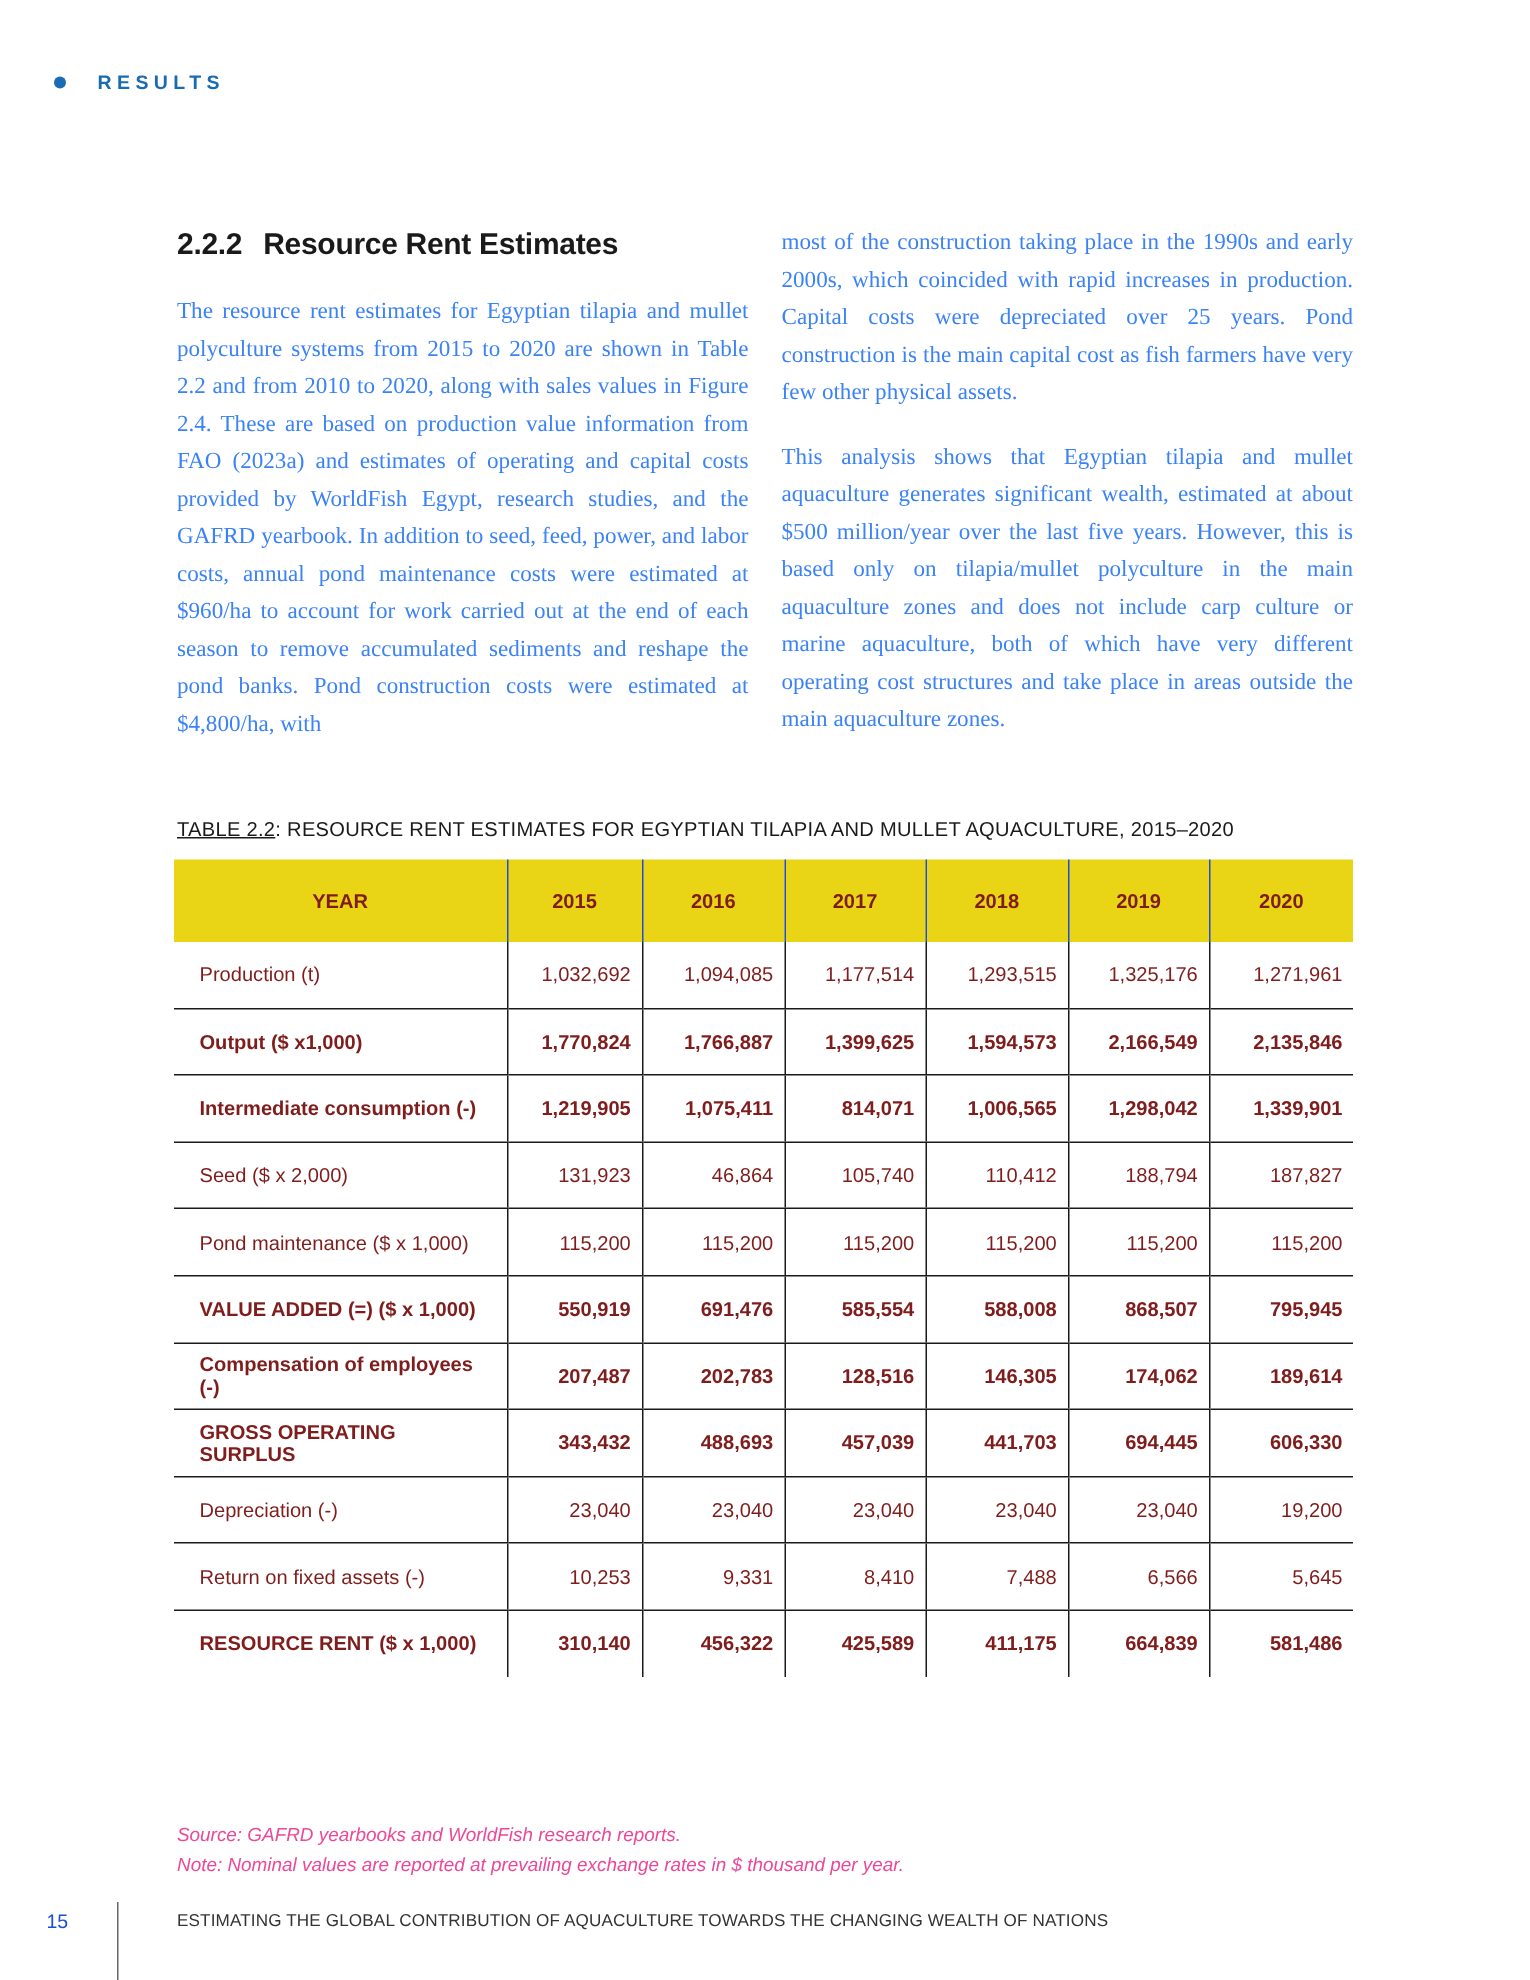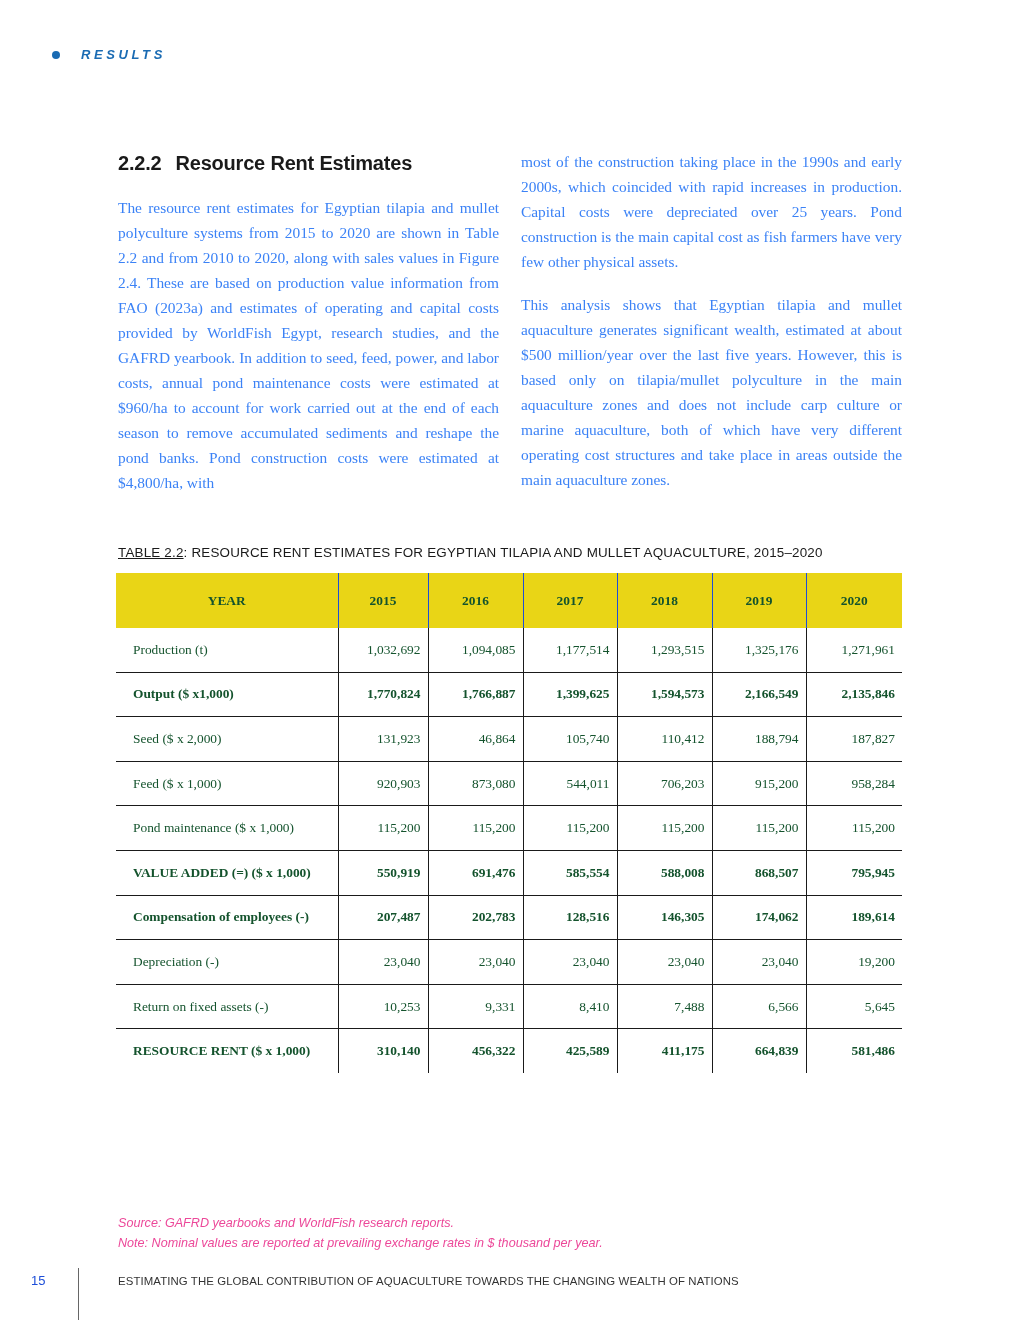--- a/index.html
+++ b/index.html
@@ -1,21 +1,21 @@
 <!DOCTYPE html>
 <html><head>
   <meta charset="utf-8">
   <style>
     html, body { margin: 0; padding: 0; }
     body {
       width: 1020px; height: 1320px; background: #ffffff; position: relative;
       font-family: "DejaVu Serif", serif; color: #2a2a2a; overflow: hidden;
     }
     .section-tag {
-      position: absolute; left: 52px; top: 47px; display: flex; align-items: center; font-style: italic;
+      position: absolute; left: 36px; top: 47px; display: flex; align-items: center;
     }
     .section-tag .dot {
       width: 8px; height: 8px; border-radius: 50%; background: #1a6bb3; margin-right: 21px;
     }
     .section-tag .label {
       font-family: "Liberation Sans", sans-serif; font-weight: bold; font-size: 13px;
       letter-spacing: 3.6px; color: #1a6bb3;
     }
     .col {
       position: absolute; top: 150px; width: 381px;
@@ -32,22 +32,22 @@
       line-height: 25px; text-align: justify; color: #3b82f6;
     }
     .col-right p.body:first-child { margin-top: -1px; }
     .table-caption {
       position: absolute; left: 118px; top: 545px; font-family: "Liberation Sans", sans-serif;
       font-size: 13.4px; color: #1a1a1a; letter-spacing: 0.2px; white-space: nowrap;
     }
     .table-caption .tag { text-decoration: underline; font-weight: normal; }
     table.data {
       position: absolute; left: 116px; top: 573px; width: 786px;
-      border-collapse: collapse; font-family: Liberation Serif, serif; font-size: 13.4px;
-      color: #14532d; table-layout: fixed;
+      border-collapse: collapse; font-family: Liberation Sans, sans-serif; font-size: 13.4px;
+      color: #7f1d1d; table-layout: fixed;
     }
     table.data th {
       background: #e9d516; height: 55px; font-weight: bold; font-size: 13.4px;
       text-align: center; padding: 0; border-left: 1px solid #1d4ed8;
     }
     table.data th:first-child { border-left: none; }
     table.data td {
       height: 43.6px; padding: 0 7px 0 0; text-align: right; border-bottom: 1px solid #1a1a1a;
       border-left: 1px solid #1a1a1a;
     }
@@ -129,39 +129,39 @@
       </tr>
       <tr class="bold">
         <td>Output ($ x1,000)</td>
         <td>1,770,824</td>
         <td>1,766,887</td>
         <td>1,399,625</td>
         <td>1,594,573</td>
         <td>2,166,549</td>
         <td>2,135,846</td>
       </tr>
+      <tr class="bold">
+        <td>Intermediate consumption (-)</td>
+        <td>1,219,905</td>
+        <td>1,075,411</td>
+        <td>814,071</td>
+        <td>1,006,565</td>
+        <td>1,298,042</td>
+        <td>1,339,901</td>
+      </tr>
       <tr>
         <td>Seed ($ x 2,000)</td>
         <td>131,923</td>
         <td>46,864</td>
         <td>105,740</td>
         <td>110,412</td>
         <td>188,794</td>
         <td>187,827</td>
       </tr>
       <tr>
-        <td>Feed ($ x 1,000)</td>
-        <td>920,903</td>
-        <td>873,080</td>
-        <td>544,011</td>
-        <td>706,203</td>
-        <td>915,200</td>
-        <td>958,284</td>
-      </tr>
-      <tr>
         <td>Pond maintenance ($ x 1,000)</td>
         <td>115,200</td>
         <td>115,200</td>
         <td>115,200</td>
         <td>115,200</td>
         <td>115,200</td>
         <td>115,200</td>
       </tr>
       <tr class="bold">
         <td>VALUE ADDED (=) ($ x 1,000)</td>
@@ -174,20 +174,29 @@
       </tr>
       <tr class="bold">
         <td>Compensation of employees (-)</td>
         <td>207,487</td>
         <td>202,783</td>
         <td>128,516</td>
         <td>146,305</td>
         <td>174,062</td>
         <td>189,614</td>
       </tr>
+      <tr class="bold">
+        <td>GROSS OPERATING SURPLUS</td>
+        <td>343,432</td>
+        <td>488,693</td>
+        <td>457,039</td>
+        <td>441,703</td>
+        <td>694,445</td>
+        <td>606,330</td>
+      </tr>
       <tr>
         <td>Depreciation (-)</td>
         <td>23,040</td>
         <td>23,040</td>
         <td>23,040</td>
         <td>23,040</td>
         <td>23,040</td>
         <td>19,200</td>
       </tr>
       <tr>

